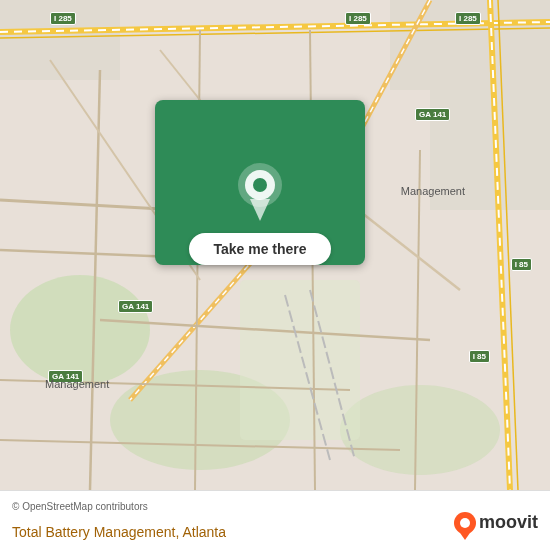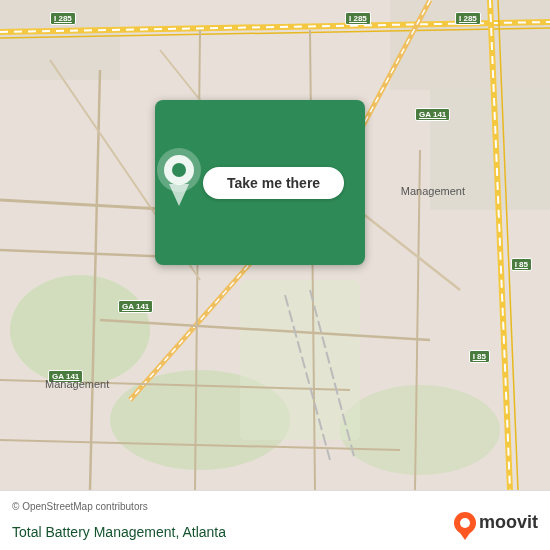--- a/index.html
+++ b/index.html
@@ -39,23 +39,23 @@
     
     .location-card {
       position: absolute;
       top: 100px;
       left: 155px;
       width: 210px;
       height: 165px;
       background-color: #2E8B57;
       border-radius: 8px;
       display: flex;
-      flex-direction: row;
+      flex-direction: column;
       align-items: center;
-      justify-content: flex-start;
+      justify-content: flex-end;
       box-shadow: 0 2px 8px rgba(0,0,0,0.3);
     }
 
     .pin-icon {
       width: 48px;
       height: 58px;
       margin-bottom: 12px;
     }
 
     .take-me-btn {
@@ -84,21 +84,21 @@
     }
 
     .copyright-text {
       font-size: 10px;
       color: #666;
       margin-bottom: 3px;
     }
 
     .location-title {
       font-size: 14px;
-      color: #14532d;
+      color: #a16207;
       font-weight: 500;
     }
 
     .moovit-logo {
       position: absolute;
       bottom: 10px;
       right: 12px;
       display: flex;
       gap: 3px;
     }
@@ -135,21 +135,20 @@
     
     .hw-label {
       position: absolute;
       background-color: #4a7c3f;
       color: white;
       font-size: 8px;
       font-weight: bold;
       padding: 1px 3px;
       border-radius: 2px;
       border: 1px solid white;
-      text-decoration: underline;
     }
   </style>
 </head>
 <body>
 
 <div id="map-container">
 
   <div class="map-bg"></div>
 
   <svg class="map-svg" viewBox="0 0 550 490" xmlns="http://www.w3.org/2000/svg">

